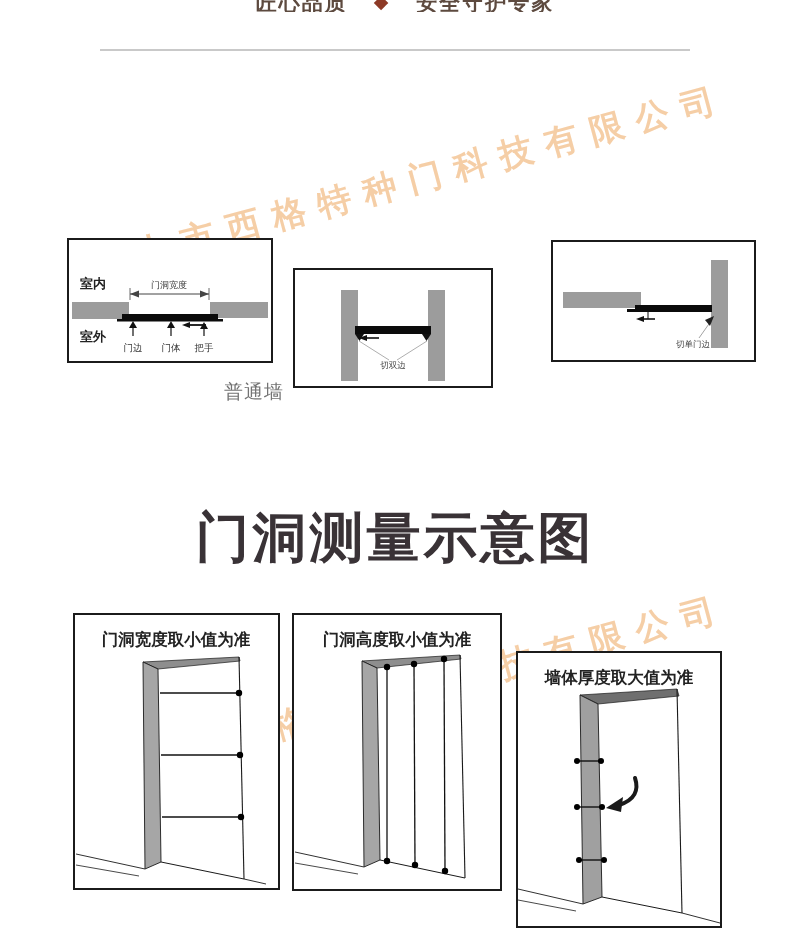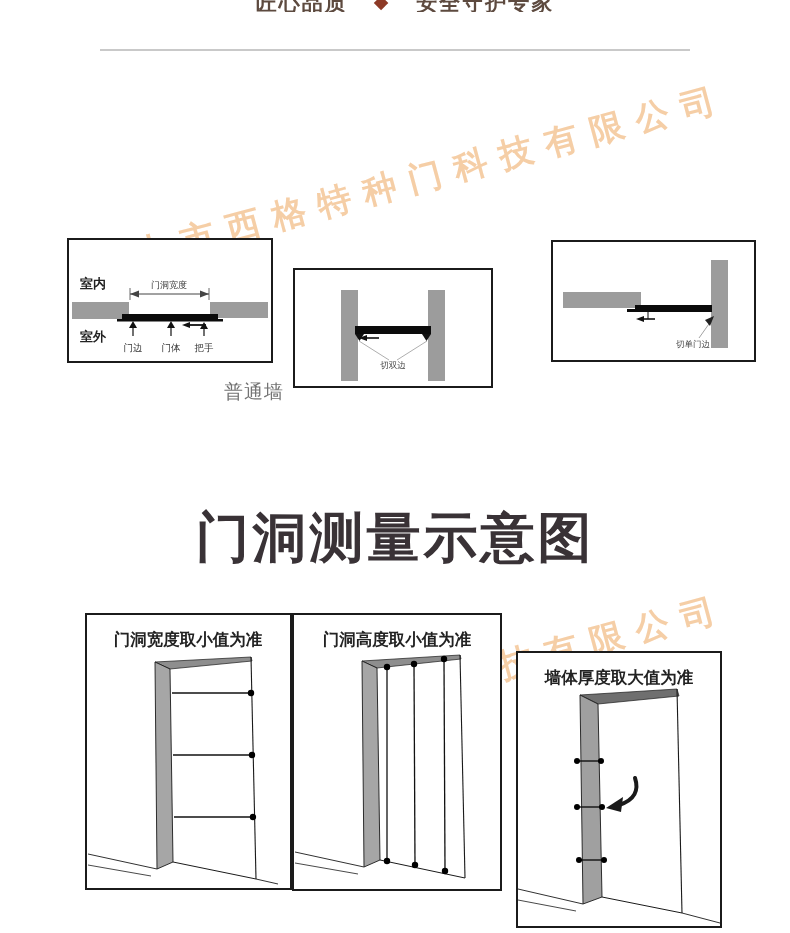--- a/index.html
+++ b/index.html
@@ -105,21 +105,21 @@
       <line x1="90" y1="79" x2="104" y2="79" stroke="#111" stroke-width="1.6"></line>
       <polygon points="85,79 93,76 93,82" fill="#111"></polygon>
       <line x1="148" y1="98" x2="160" y2="81" stroke="#999" stroke-width="0.9"></line>
       <polygon points="163,76 154,80 159,86" fill="#222"></polygon>
       <text x="142" y="107" text-anchor="middle" font-size="8.5" fill="#444">切单门边</text>
     </svg>
   </div>
 
   <h1 class="sec-title t2">门洞测量示意图</h1>
 
-  <div class="diag" style="left:85px;top:613px;width:166px;border-radius:17px;">
+  <div class="diag" style="left:73px;top:613px;width:166px;border-radius:17px;">
     <svg viewBox="0 0 207 277" width="207" height="277">
       <rect x="1" y="1" width="205" height="275" fill="#ffffff" stroke="#1b1b1b" stroke-width="2"></rect>
       <text x="103" y="32" text-anchor="middle" font-size="16.5" font-weight="bold" fill="#222">门洞宽度取小值为准</text>
       <polygon points="70,49 166,44 167,48 85,56" fill="#8e8e8e" stroke="#1a1a1a" stroke-width="0.7"></polygon>
       <polygon points="70,49 85,56 88,249 72,256" fill="#a6a6a6" stroke="#1a1a1a" stroke-width="0.9"></polygon>
       <line x1="166" y1="44" x2="171" y2="266" stroke="#1a1a1a" stroke-width="1.1"></line>
       <line x1="88" y1="249" x2="171" y2="266" stroke="#1a1a1a" stroke-width="1"></line>
       <line x1="171" y1="266" x2="193" y2="271" stroke="#1a1a1a" stroke-width="0.9"></line>
       <line x1="3" y1="241" x2="72" y2="256" stroke="#1a1a1a" stroke-width="0.9"></line>
       <line x1="3" y1="252" x2="66" y2="263" stroke="#1a1a1a" stroke-width="0.8"></line>

